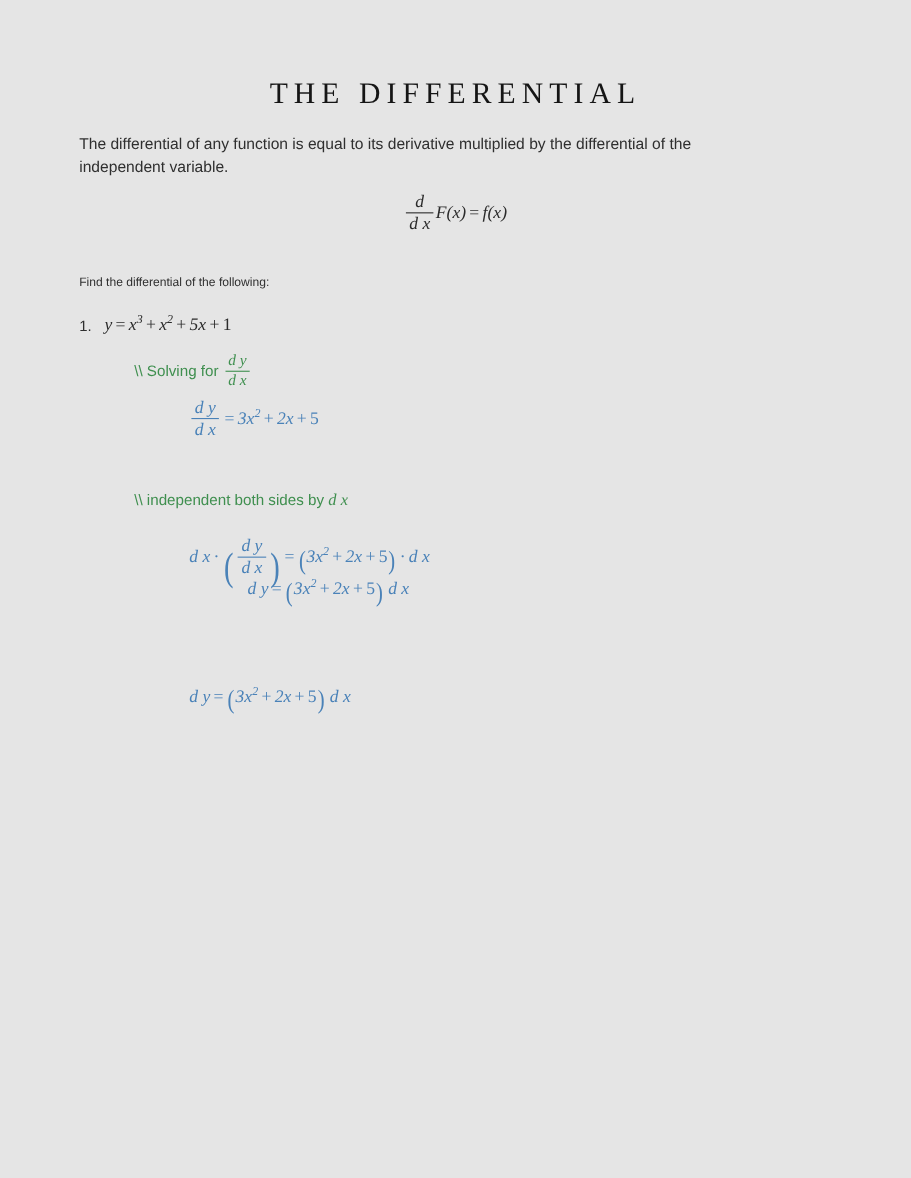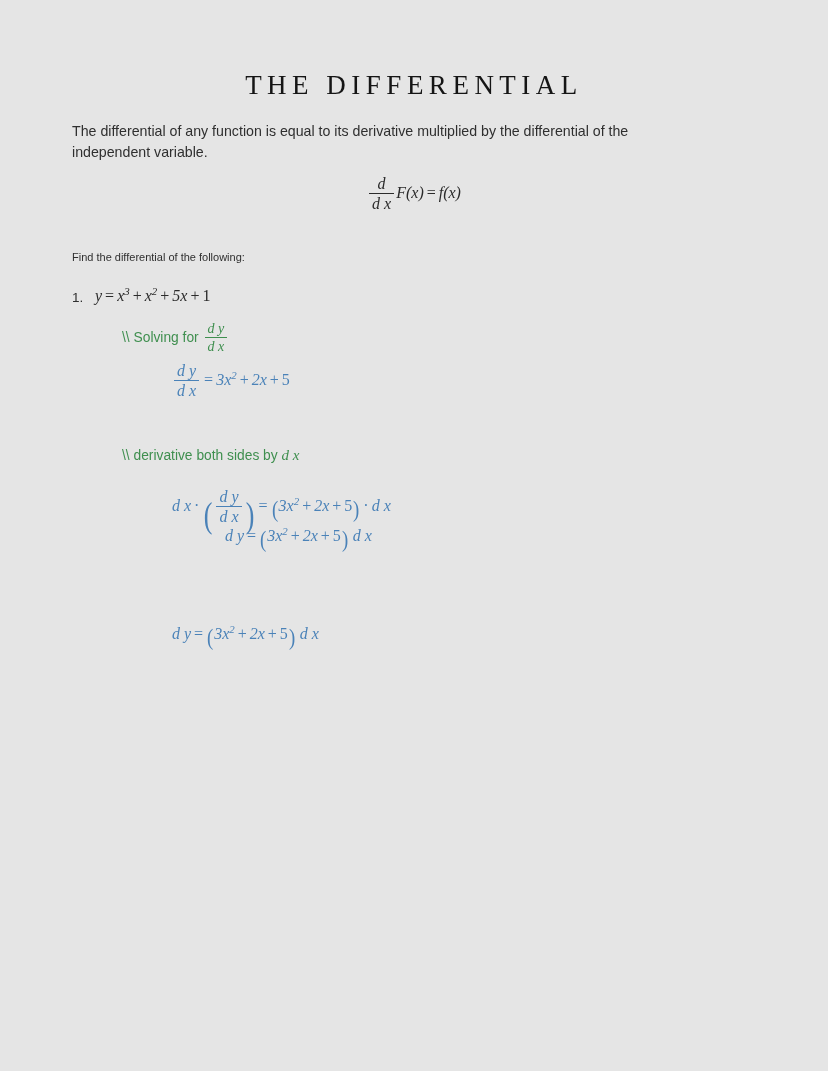--- a/index.html
+++ b/index.html
@@ -210,21 +210,21 @@
   <div class="note" id="note-solving">
     <span>\\ Solving for</span>
     <span class="math"><span class="frac"><span class="n">d y</span><span class="d">d x</span></span></span>
   </div>
 
   <div class="work" id="work-dydx">
     <span class="math"><span class="frac"><span class="n">d y</span><span class="d">d x</span></span><span class="op">=</span><span>3x</span><sup>2</sup><span class="op">+</span><span>2x</span><span class="op">+</span><span class="num">5</span></span>
   </div>
 
   <div class="note" id="note-multiplying">
-    <span>\\ derivative both sides by</span>
+    <span>\\ independent both sides by</span>
     <span class="math">d x</span>
   </div>
 
   <div class="work" id="work-multiply">
     <span class="math"><span>d x</span><span class="op">·</span><span class="bigparen">(</span><span class="frac"><span class="n">d y</span><span class="d">d x</span></span><span class="bigparen">)</span><span class="op">=</span><span class="medparen">(</span><span>3x</span><sup>2</sup><span class="op">+</span><span>2x</span><span class="op">+</span><span class="num">5</span><span class="medparen">)</span><span class="op">·</span><span>d x</span></span>
   </div>
 
   <div class="work" id="work-dy-eq">
     <span class="math"><span>d y</span><span class="op">=</span><span class="medparen">(</span><span>3x</span><sup>2</sup><span class="op">+</span><span>2x</span><span class="op">+</span><span class="num">5</span><span class="medparen">)</span>&nbsp;<span>d x</span></span>
   </div>

